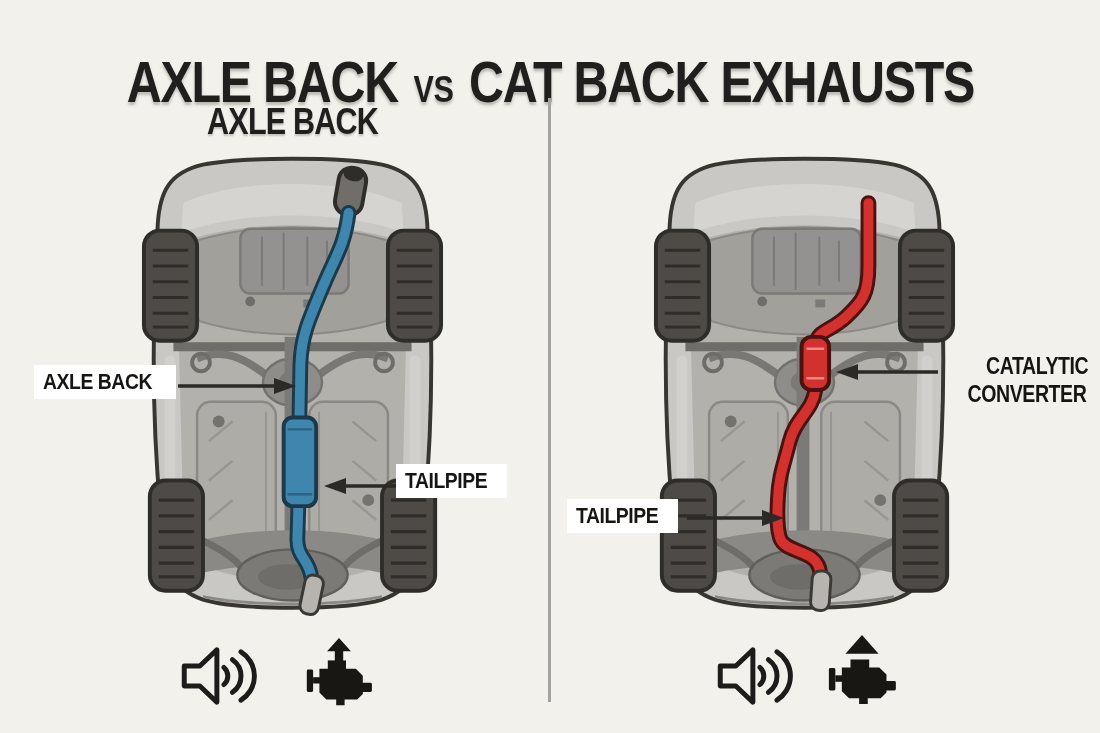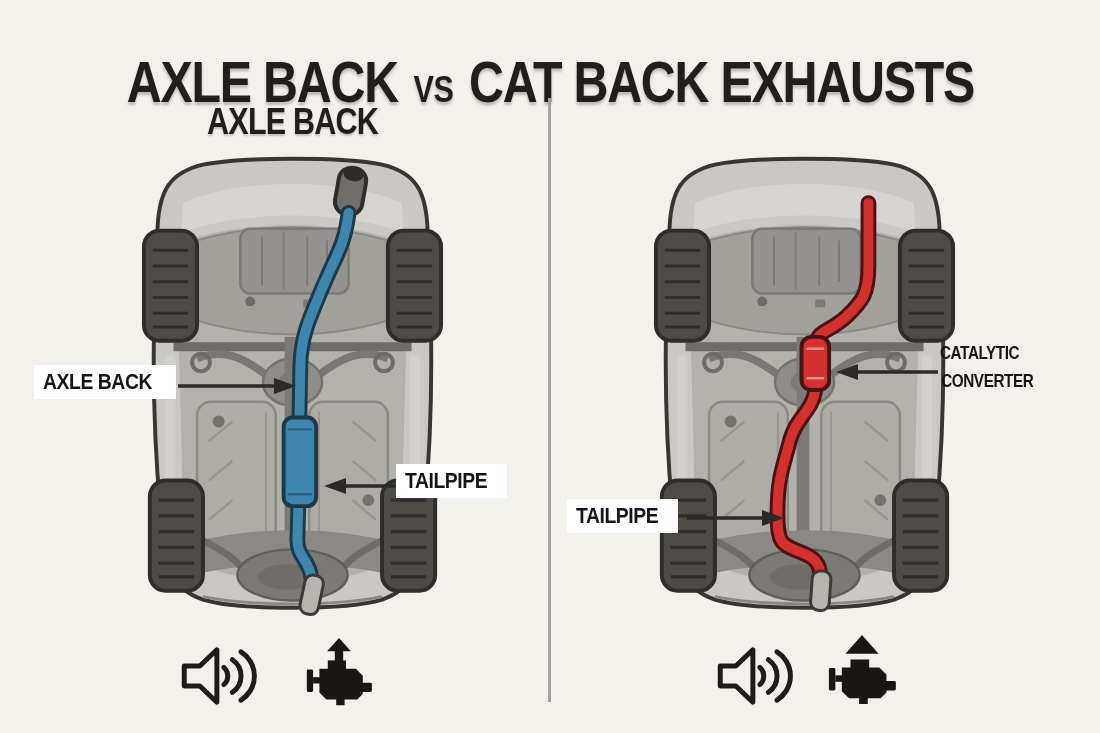--- a/index.html
+++ b/index.html
@@ -34,22 +34,22 @@
   #car-right{left:652px;}
 
   .callout{
     position:absolute; background:#ffffff; padding:4px 9px; white-space:nowrap;
     font-weight:bold; font-size:22px; letter-spacing:-.5px; color:#161513;
   }
   #label-axle-back{left:34px; top:365px;}
   #label-tailpipe-left{left:396px; top:464px;}
   #label-tailpipe-right{left:567px; top:499px;}
   #label-catalytic{
-    left:933px; top:339px; width:164px; background:transparent; padding:0;
-    text-align:left; font-size:18px; line-height:28px;
+    left:933px; top:352px; width:164px; background:transparent; padding:0;
+    text-align:right; font-size:23px; line-height:28px;
   }
 
   .arrows{position:absolute; left:0; top:0; pointer-events:none;}
   .icon{position:absolute;}
   .defs-holder{position:absolute; width:0; height:0; overflow:hidden;}
 </style>
 </head>
 <body>
 
 <div class="stage">

